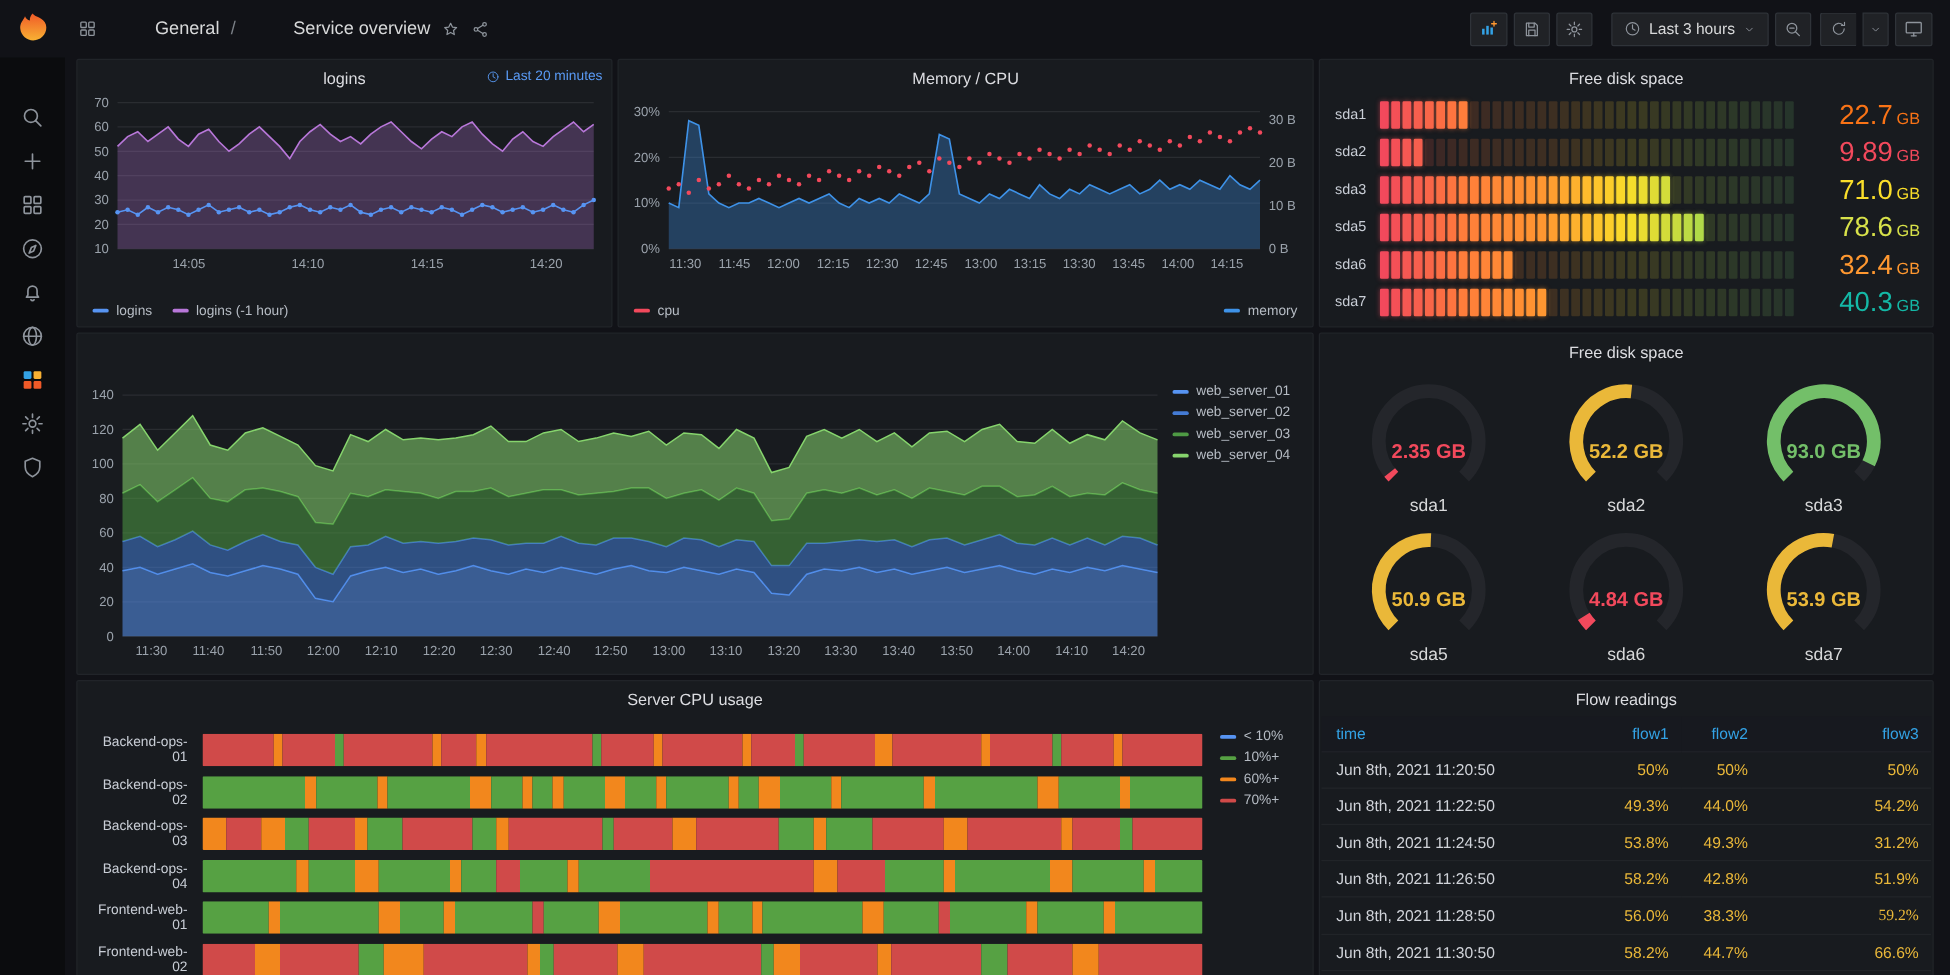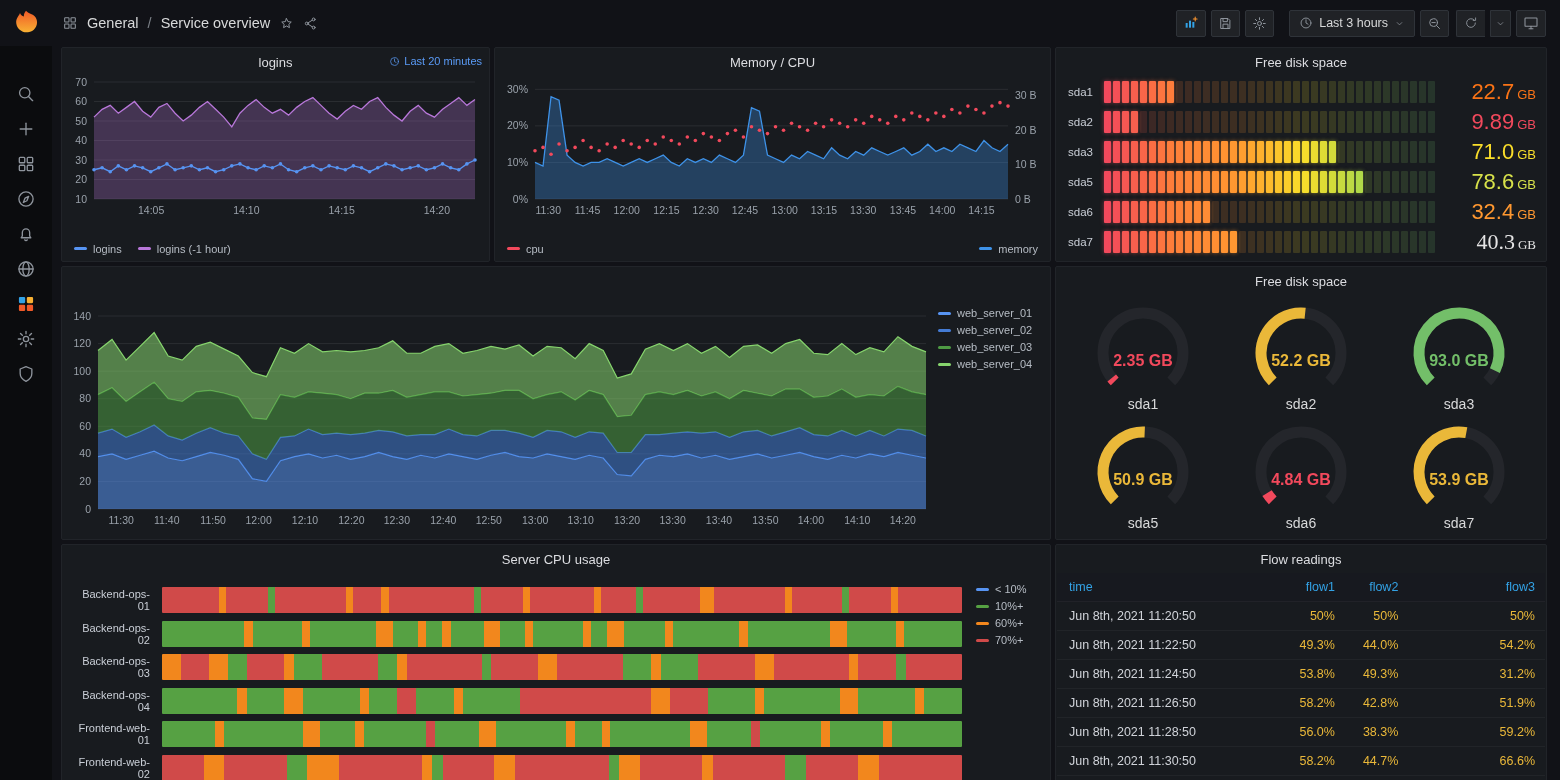--- a/index.html
+++ b/index.html
@@ -5,21 +5,21 @@
   * { margin:0; padding:0; box-sizing:border-box; }
   html,body { width:1560px; height:780px; overflow:hidden; background:#111217;
     font-family:"Liberation Sans", sans-serif; color:#d8d9da; }
   .app { position:relative; width:1560px; height:780px; }
 
   
   .navbar { position:absolute; left:0; top:0; right:0; height:46px; display:flex; align-items:center; z-index:6; }
   .logo { width:52px; height:46px; display:flex; align-items:center; justify-content:center; cursor:pointer; }
   .breadcrumb { display:flex; align-items:center; gap:9px; margin-left:10px; font-size:14.5px; color:#d8d9da; }
   .bc-sep { color:#7b8087; }
-  .bc-text { cursor:pointer; }
+  .bc-text { cursor:pointer;margin-left:37px; }
   .bc-ico { display:flex; align-items:center; cursor:pointer; }
   .nav-actions { margin-left:auto; display:flex; align-items:center; gap:5px; padding-right:14px; }
   .nav-btn { height:27px; min-width:29px; background:#202226; border:1px solid #2f3339; border-radius:2px;
     display:flex; align-items:center; justify-content:center; gap:6px; color:#c7ccd2; padding:0 6px;
     cursor:pointer; font-family:inherit; font-size:12.5px; }
   .nav-btn.time { margin-left:10px; padding:0 9px; }
   .nav-btn.split-l { border-radius:2px 0 0 2px; border-right:none; margin-left:2px; }
   .nav-btn.split-r { border-radius:0 2px 2px 0; min-width:20px; padding:0 4px; margin-left:0; }
   .tlabel { color:#d8d9da; }
 
@@ -746,21 +746,21 @@
               <div class="bg-cell" style="background: rgba(177, 218, 72, 0.16);"></div>
               <div class="bg-cell" style="background: rgba(167, 216, 77, 0.16);"></div>
               <div class="bg-cell" style="background: rgba(159, 213, 81, 0.16);"></div>
               <div class="bg-cell" style="background: rgba(152, 209, 85, 0.16);"></div>
               <div class="bg-cell" style="background: rgba(144, 205, 89, 0.16);"></div>
               <div class="bg-cell" style="background: rgba(137, 202, 93, 0.16);"></div>
               <div class="bg-cell" style="background: rgba(130, 198, 97, 0.16);"></div>
               <div class="bg-cell" style="background: rgba(122, 195, 101, 0.16);"></div>
               <div class="bg-cell" style="background: rgba(115, 191, 105, 0.16);"></div>
             </div>
-            <div class="bg-value" style="color: #e5e5e5; font-family: Liberation Serif, serif;"><span class="bg-num">40.3</span><span class="bg-unit">GB</span></div>
+            <div class="bg-value" style="color: #14b8a6;"><span class="bg-num">40.3</span><span class="bg-unit">GB</span></div>
           </div>
         </div>
     </section>
 
     <section class="panel" style="left:61px;top:266px;width:990px;height:274px">
       <div class="chart-area" id="chart-requests"><svg width="868" height="238">
             <line x1="32" y1="214" x2="860" y2="214" stroke="rgba(204,204,220,0.10)" stroke-width="1"></line>
             <text x="25" y="217.5" fill="#9aa2ab" font-size="10.5" text-anchor="end">0</text>
             <line x1="32" y1="186.43243243243242" x2="860" y2="186.43243243243242" stroke="rgba(204,204,220,0.10)" stroke-width="1"></line>
             <text x="25" y="189.93243243243242" fill="#9aa2ab" font-size="10.5" text-anchor="end">20</text>
@@ -1112,21 +1112,21 @@
               <tr>
                 <td style="text-align: left; color: rgb(208, 211, 217);">Jun 8th, 2021 11:26:50</td>
                 <td style="text-align: right; color: rgb(234, 184, 57);">58.2%</td>
                 <td style="text-align: right; color: rgb(234, 184, 57);">42.8%</td>
                 <td style="text-align: right; color: rgb(234, 184, 57);">51.9%</td>
               </tr>
               <tr>
                 <td style="text-align: left; color: rgb(208, 211, 217);">Jun 8th, 2021 11:28:50</td>
                 <td style="text-align: right; color: rgb(234, 184, 57);">56.0%</td>
                 <td style="text-align: right; color: rgb(234, 184, 57);">38.3%</td>
-                <td style="text-align: right; color: rgb(234, 184, 57);">59.2%</td>
+                <td style="text-align: right; color: rgb(234, 184, 57); font-family: Liberation Serif, serif;">59.2%</td>
               </tr>
               <tr>
                 <td style="text-align: left; color: rgb(208, 211, 217);">Jun 8th, 2021 11:30:50</td>
                 <td style="text-align: right; color: rgb(234, 184, 57);">58.2%</td>
                 <td style="text-align: right; color: rgb(234, 184, 57);">44.7%</td>
                 <td style="text-align: right; color: rgb(234, 184, 57);">66.6%</td>
               </tr>
               <tr>
                 <td style="text-align: left; color: rgb(208, 211, 217);">Jun 8th, 2021 11:32:50</td>
                 <td style="text-align: right; color: rgb(234, 184, 57);">48.3%</td>

